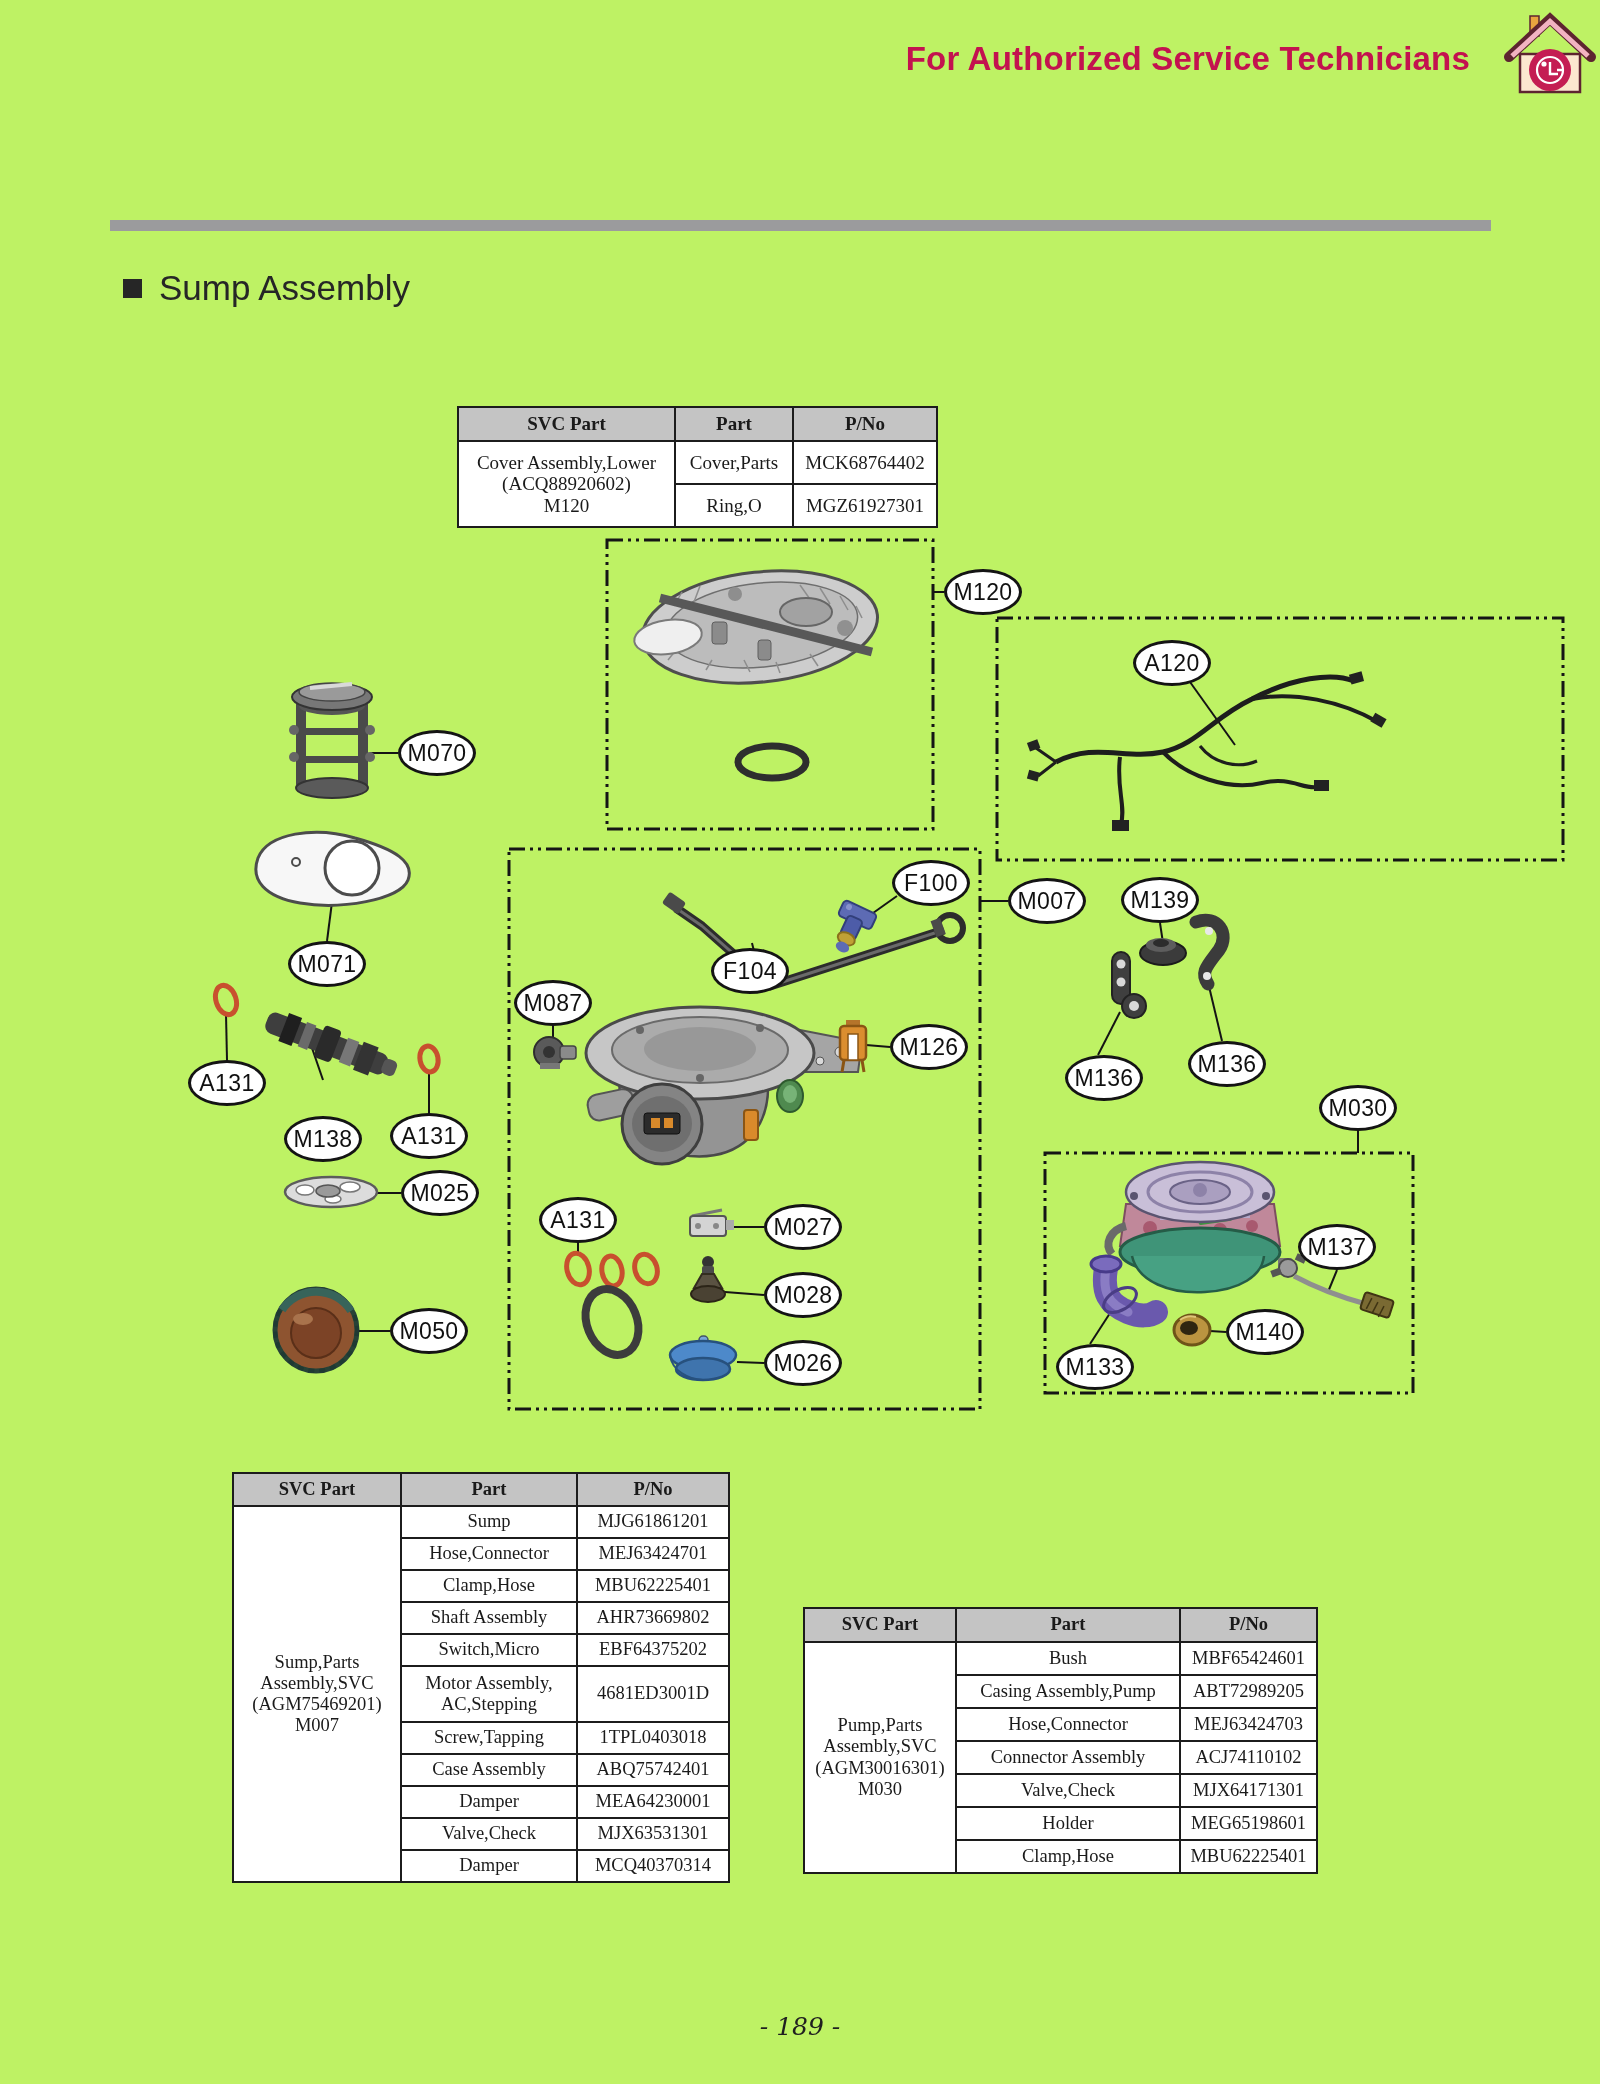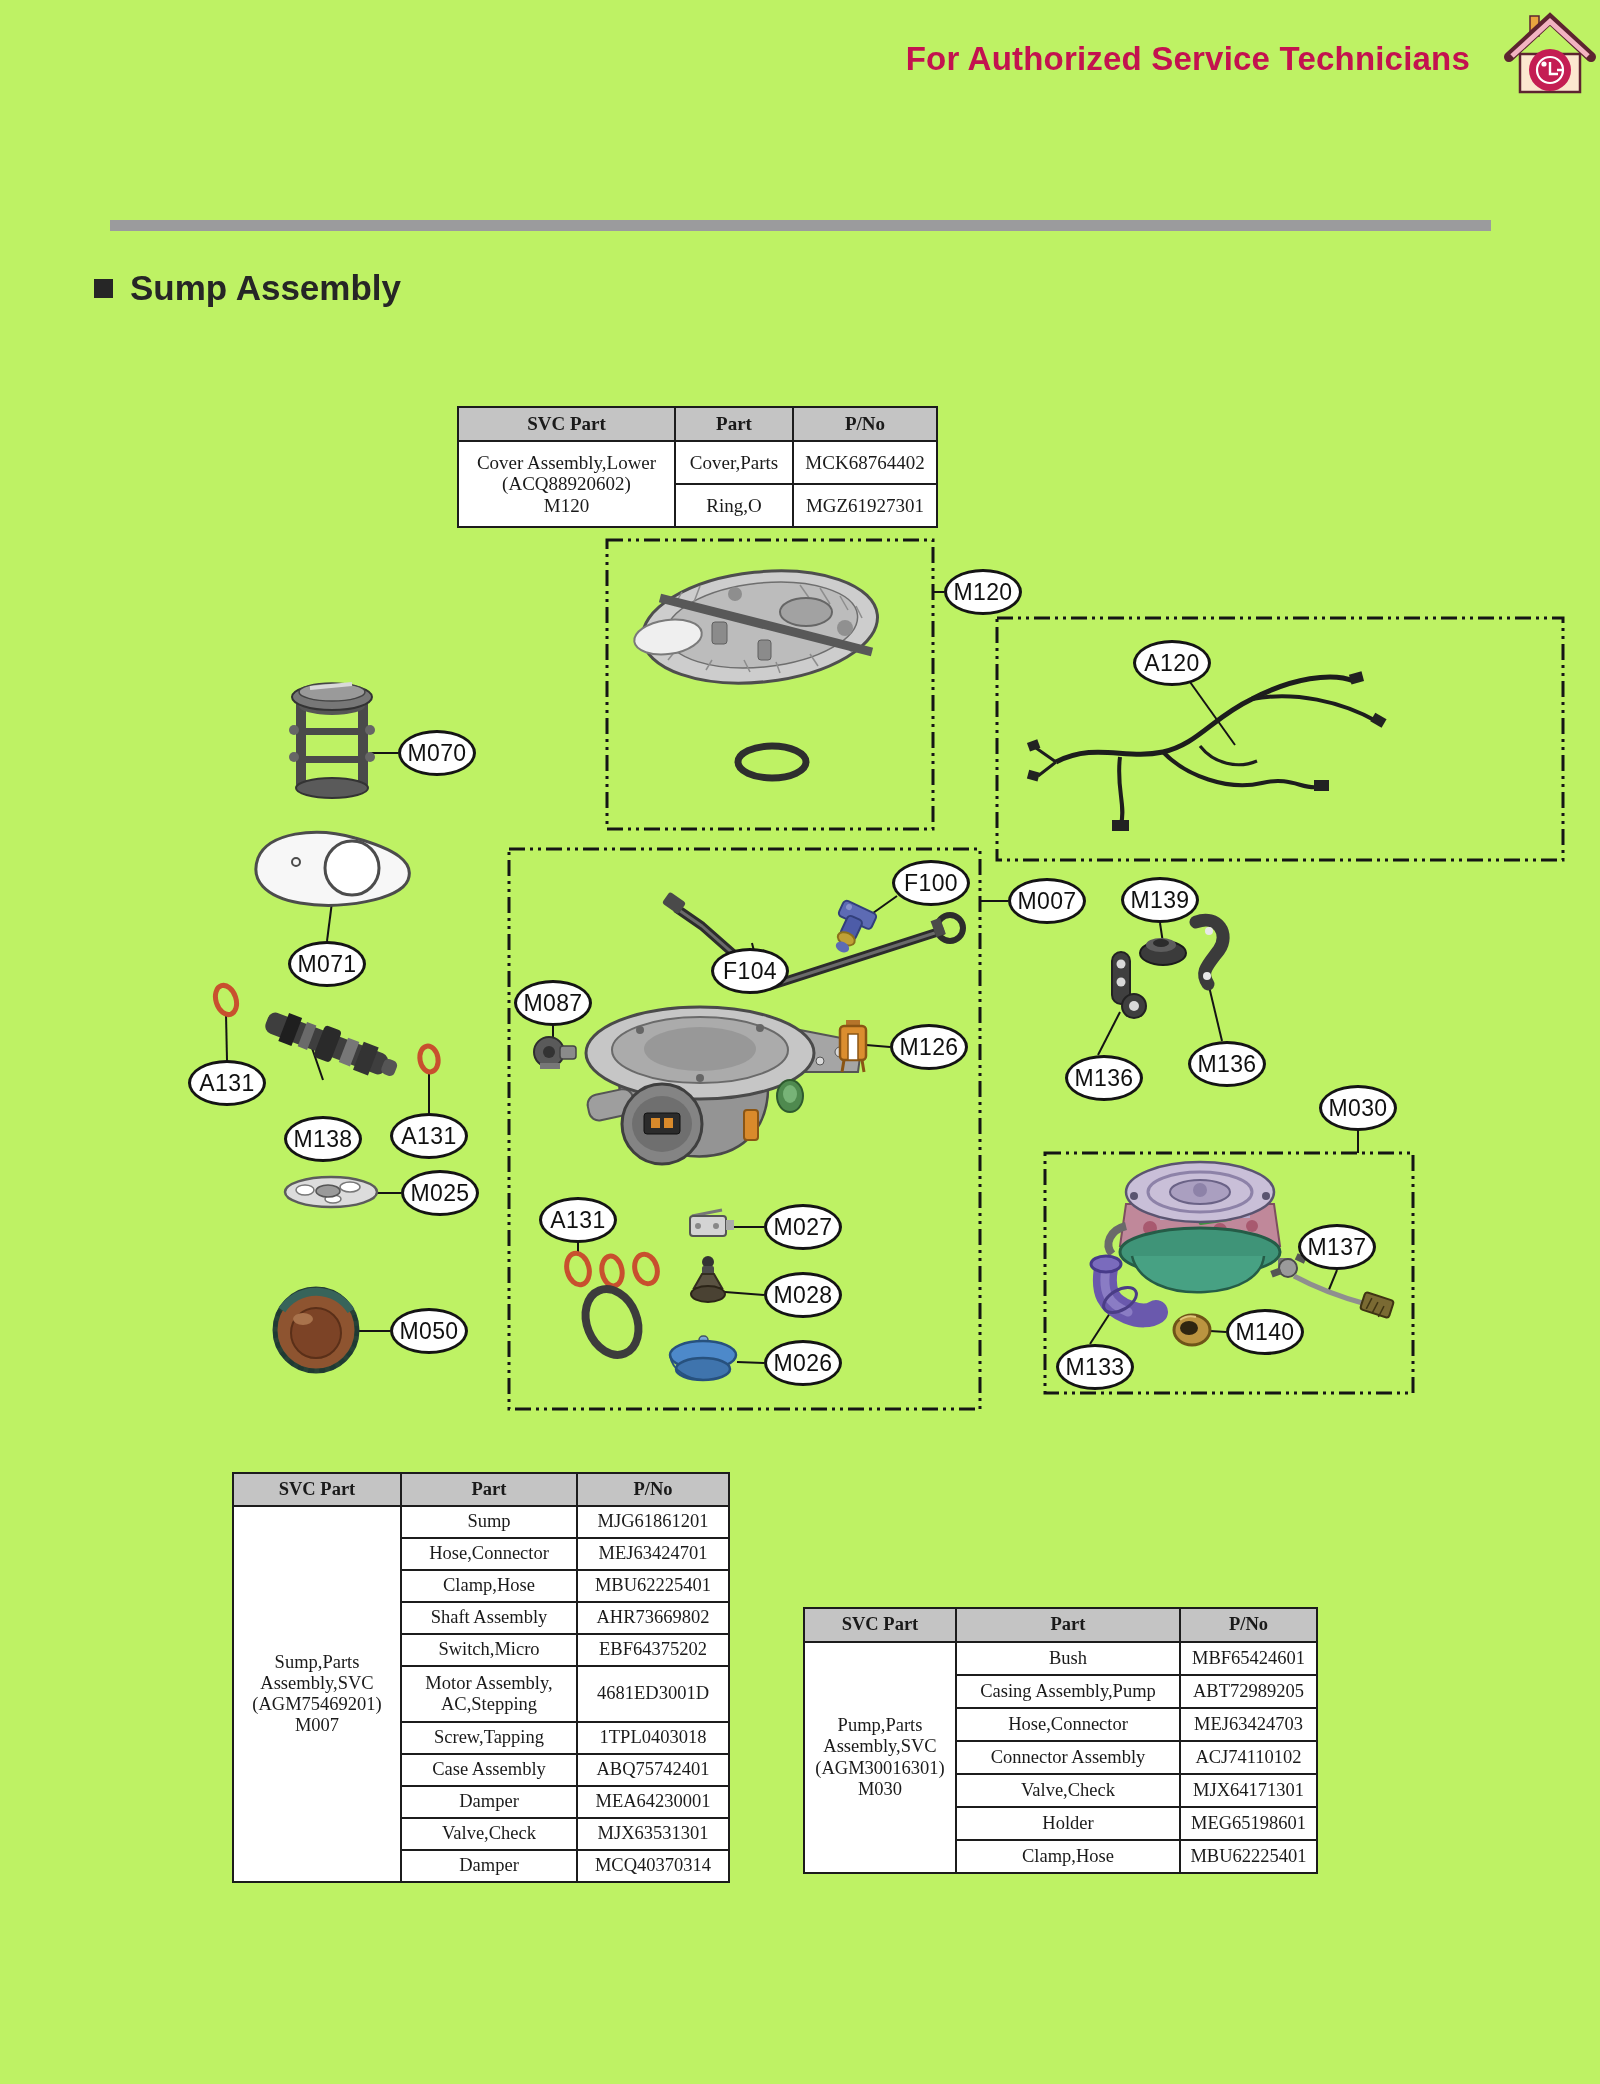--- a/index.html
+++ b/index.html
@@ -7,22 +7,22 @@
     position:relative; width:1600px; height:2084px; background:#bef264;
     font-family:"Liberation Sans", sans-serif; overflow:hidden;
   }
   .notice {
     position:absolute; top:40px; right:130px;
     font-size:33px; font-weight:bold; color:#c3124f; letter-spacing:0.2px;
   }
   .lg-house { position:absolute; left:1503px; top:6px; }
   .divider { position:absolute; left:110px; top:220px; width:1381px; height:11px; background:#9b9b9d; }
   .section-heading {
-    position:absolute; left:94px; top:268px; display:flex; align-items:center; gap:17px;
-    font-size:35px; font-weight:bold; color:#262626;
+    position:absolute; left:123px; top:268px; display:flex; align-items:center; gap:17px;
+    font-size:35px; font-weight:normal; color:#262626;
   }
   .bullet { width:19px; height:19px; background:#262626; flex:0 0 auto; }
 
   table.parts { border-collapse:collapse; position:absolute; table-layout:fixed; background:#fff; }
   table.parts th, table.parts td {
     border:2px solid #1c1c1c; text-align:center; vertical-align:middle;
     padding:1px 4px; color:#1a1a1a; white-space:pre-line; line-height:1.14;font-family:Liberation Serif, serif;
   }
   table.parts th { background:#c4c4c4; font-weight:bold; }
   #cover-table { left:457px; top:406px; font-size:19px; }
@@ -497,13 +497,14 @@
           <td style="height:29px">Holder</td>
           <td>MEG65198601</td>
         </tr>
     <tr>
           <td style="height:29px">Clamp,Hose</td>
           <td>MBU62225401</td>
         </tr>
   </tbody>
     </table>
 
+  <div class="page-number">- 189 -</div>
 </div>
 
 </body></html>

